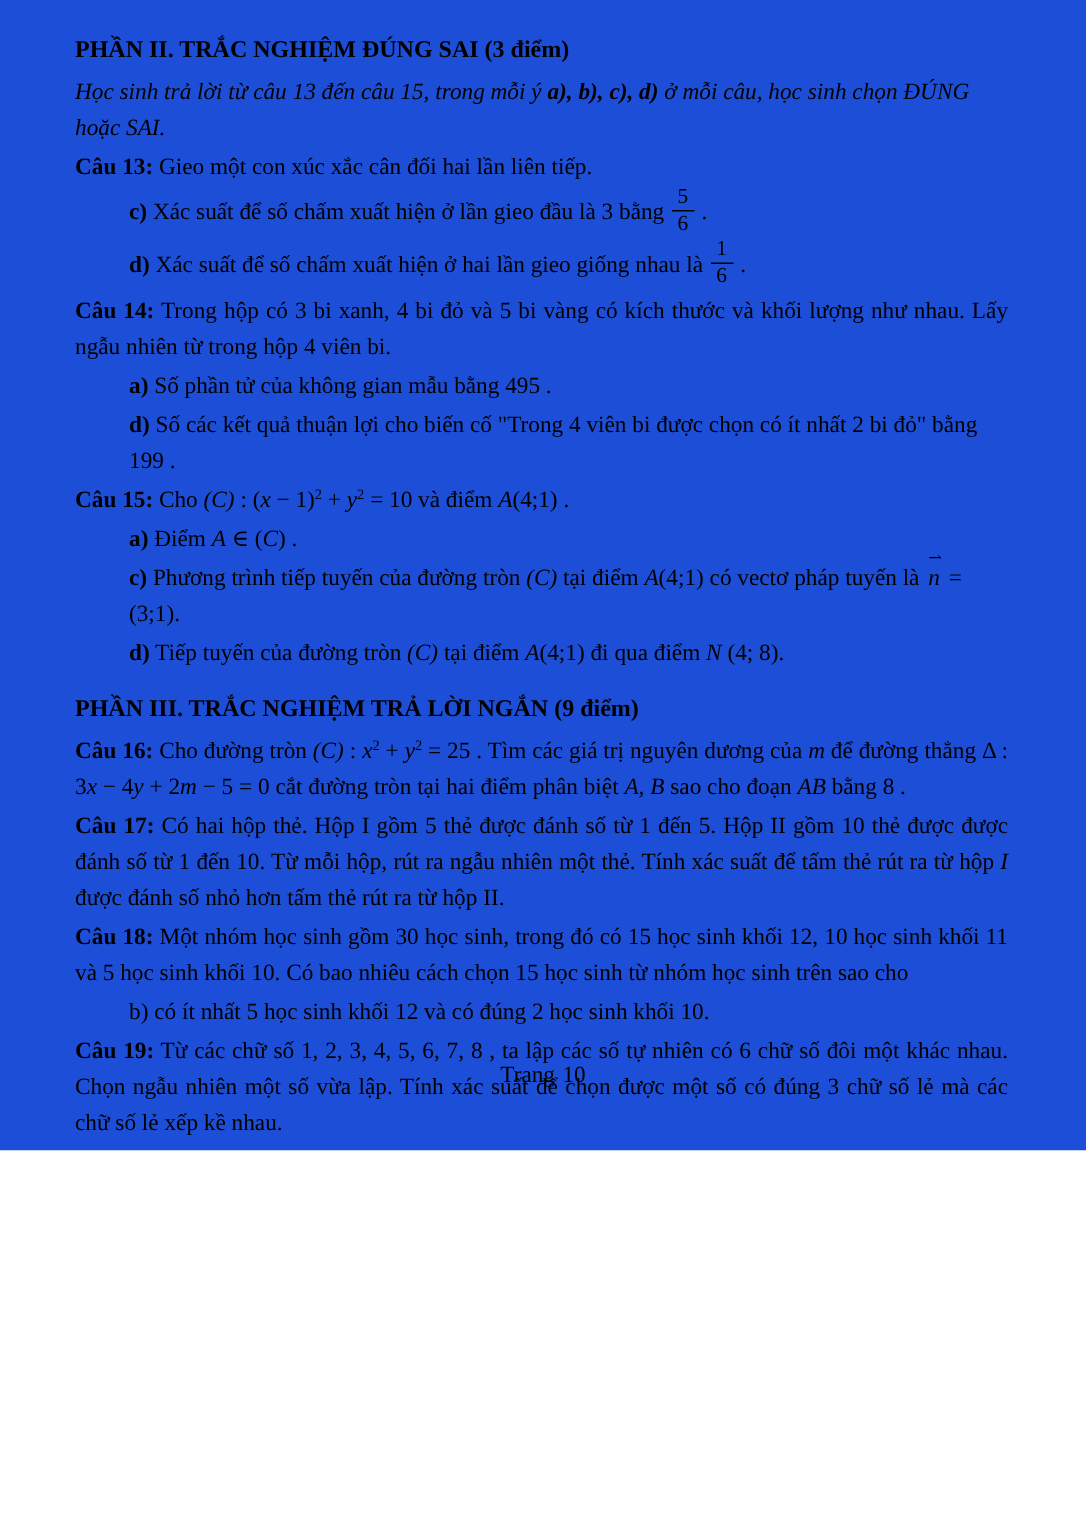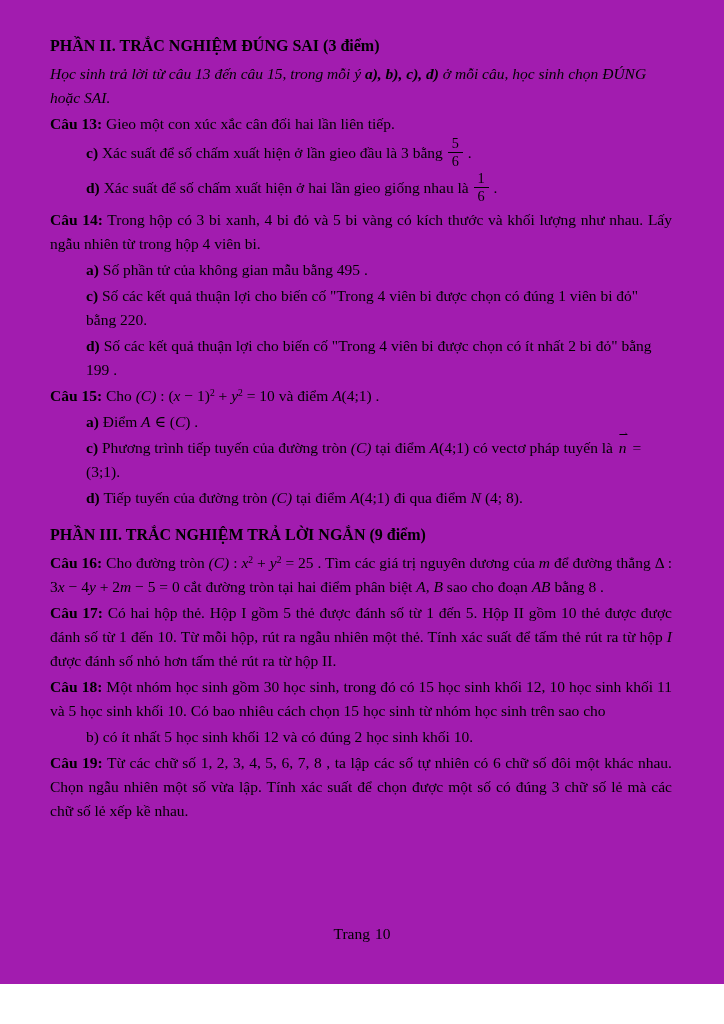--- a/index.html
+++ b/index.html
@@ -1,19 +1,19 @@
 <!DOCTYPE html>
 <html><head>
 <meta charset="utf-8">
 <style>
   html,body{margin:0;padding:0;background:#ffffff;}
   .page{
-    width:724px;height:984px;box-sizing:border-box;position:relative;
-    background:#a21caf;color:#000;
-    padding:34px 52px 0 50px;
+    width:724px;height:767px;box-sizing:border-box;position:relative;
+    background:#1d4ed8;color:#000;
+    padding:22px 52px 0 50px;
     font-family:"Liberation Serif","DejaVu Serif",serif;
     font-size:15.5px;line-height:24px;
     overflow:hidden;
   }
   .para{margin:2px 0;}
   .k-heading{font-weight:bold;margin:13px 0 4px 0;font-size:16px;}
   .para.k-heading:first-child{margin-top:0;}
   .k-note{font-style:italic;margin:1px 0 2px 0;}
   .k-question{text-align:justify;margin:2px 0;}
   .k-sub{padding-left:36px;margin:2px 0;}
@@ -44,21 +44,20 @@
 
 <div class="page">
   <div>
       <div class="para k-heading"><span class="run-b">PHẦN II. TRẮC NGHIỆM ĐÚNG SAI (3 điểm)</span></div>
       <div class="para k-note"><span class="run-i">Học sinh trả lời từ câu 13 đến câu 15, trong mỗi ý </span><span class="run-bi">a), b), c), d)</span><span class="run-i"> ở mỗi câu, học sinh chọn ĐÚNG hoặc SAI.</span></div>
       <div class="para k-question"><span class="run-b">Câu 13:</span><span> Gieo một con xúc xắc cân đối hai lần liên tiếp.</span></div>
       <div class="para k-sub"><span class="run-b">c)</span><span> Xác suất để số chấm xuất hiện ở lần gieo đầu là 3 bằng </span><span class="frac"><span class="num">5</span><span class="den">6</span></span><span> .</span></div>
       <div class="para k-sub"><span class="run-b">d)</span><span> Xác suất để số chấm xuất hiện ở hai lần gieo giống nhau là </span><span class="frac"><span class="num">1</span><span class="den">6</span></span><span> .</span></div>
       <div class="para k-question"><span class="run-b">Câu 14:</span><span> Trong hộp có 3 bi xanh, 4 bi đỏ và 5 bi vàng có kích thước và khối lượng như nhau. Lấy ngẫu nhiên từ trong hộp 4 viên bi.</span></div>
       <div class="para k-sub"><span class="run-b">a)</span><span> Số phần tử của không gian mẫu bằng 495 .</span></div>
-      <div class="para k-sub"><span class="run-b">c)</span><span> Số các kết quả thuận lợi cho biến cố "Trong 4 viên bi được chọn có đúng 1 viên bi đỏ" bằng 220.</span></div>
       <div class="para k-sub"><span class="run-b">d)</span><span> Số các kết quả thuận lợi cho biến cố "Trong 4 viên bi được chọn có ít nhất 2 bi đỏ" bằng 199 .</span></div>
       <div class="para k-question"><span class="run-b">Câu 15:</span><span> Cho </span><span class="run-m">(C)</span><span> : (</span><span class="run-m">x</span><span> − 1)</span><span class="run-sup">2</span><span> + </span><span class="run-m">y</span><span class="run-sup">2</span><span> = 10 và điểm </span><span class="run-m">A</span><span>(4;1) .</span></div>
       <div class="para k-sub"><span class="run-b">a)</span><span> Điểm </span><span class="run-m">A</span><span> ∈ (</span><span class="run-m">C</span><span>) .</span></div>
       <div class="para k-sub"><span class="run-b">c)</span><span> Phương trình tiếp tuyến của đường tròn </span><span class="run-m">(C)</span><span> tại điểm </span><span class="run-m">A</span><span>(4;1) có vectơ pháp tuyến là </span><span class="vec">n</span><span> = (3;1).</span></div>
       <div class="para k-sub"><span class="run-b">d)</span><span> Tiếp tuyến của đường tròn </span><span class="run-m">(C)</span><span> tại điểm </span><span class="run-m">A</span><span>(4;1) đi qua điểm </span><span class="run-m">N</span><span> (4; 8).</span></div>
       <div class="para k-heading"><span class="run-b">PHẦN III. TRẮC NGHIỆM TRẢ LỜI NGẮN (9 điểm)</span></div>
       <div class="para k-question"><span class="run-b">Câu 16:</span><span> Cho đường tròn </span><span class="run-m">(C)</span><span> : </span><span class="run-m">x</span><span class="run-sup">2</span><span> + </span><span class="run-m">y</span><span class="run-sup">2</span><span> = 25 . Tìm các giá trị nguyên dương của </span><span class="run-m">m</span><span> để đường thẳng Δ : 3</span><span class="run-m">x</span><span> − 4</span><span class="run-m">y</span><span> + 2</span><span class="run-m">m</span><span> − 5 = 0 cắt đường tròn tại hai điểm phân biệt </span><span class="run-m">A, B</span><span> sao cho đoạn </span><span class="run-m">AB</span><span> bằng 8 .</span></div>
       <div class="para k-question"><span class="run-b">Câu 17:</span><span> Có hai hộp thẻ. Hộp I gồm 5 thẻ được đánh số từ 1 đến 5. Hộp II gồm 10 thẻ được được đánh số từ 1 đến 10. Từ mỗi hộp, rút ra ngẫu nhiên một thẻ. Tính xác suất để tấm thẻ rút ra từ hộp </span><span class="run-m">I</span><span> được đánh số nhỏ hơn tấm thẻ rút ra từ hộp II.</span></div>
       <div class="para k-question"><span class="run-b">Câu 18:</span><span> Một nhóm học sinh gồm 30 học sinh, trong đó có 15 học sinh khối 12, 10 học sinh khối 11 và 5 học sinh khối 10. Có bao nhiêu cách chọn 15 học sinh từ nhóm học sinh trên sao cho</span></div>
       <div class="para k-sub"><span>b) có ít nhất 5 học sinh khối 12 và có đúng 2 học sinh khối 10.</span></div>

